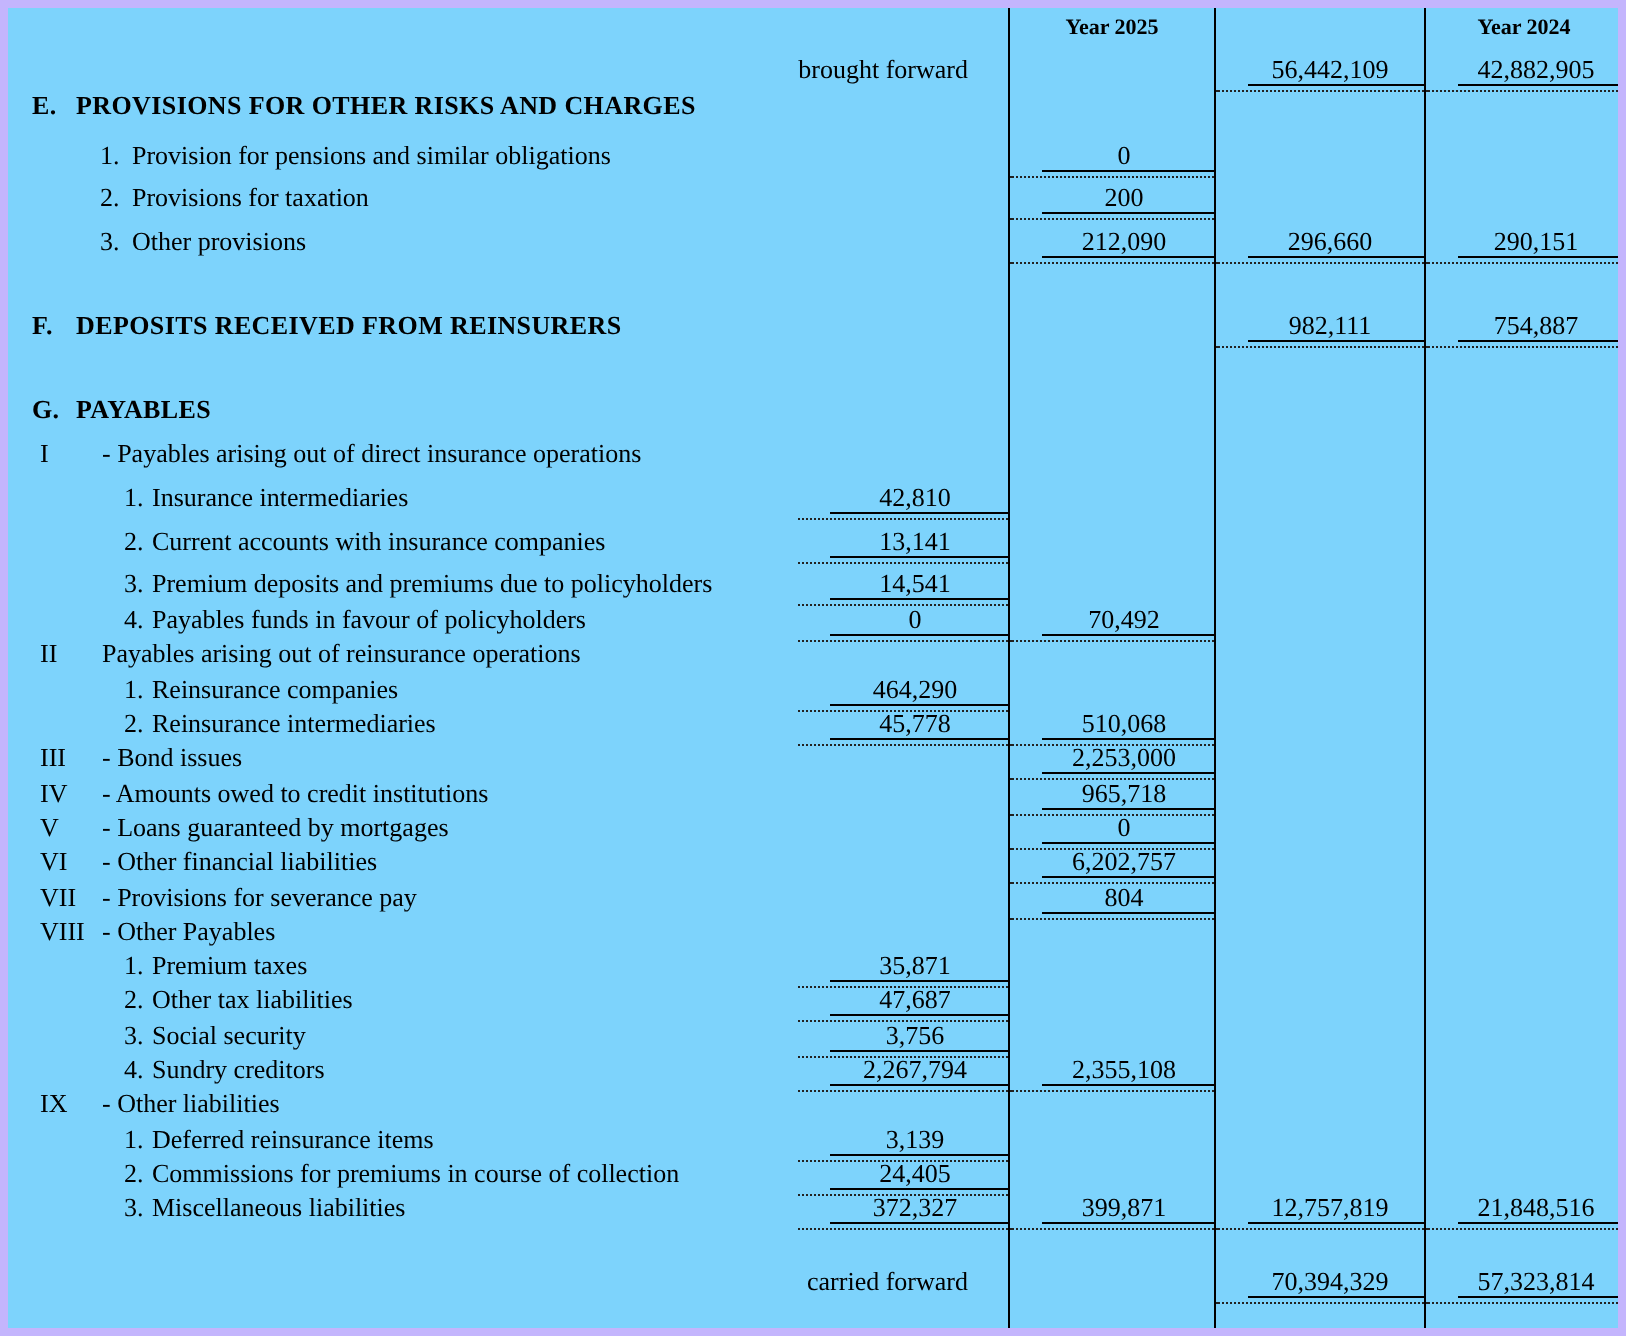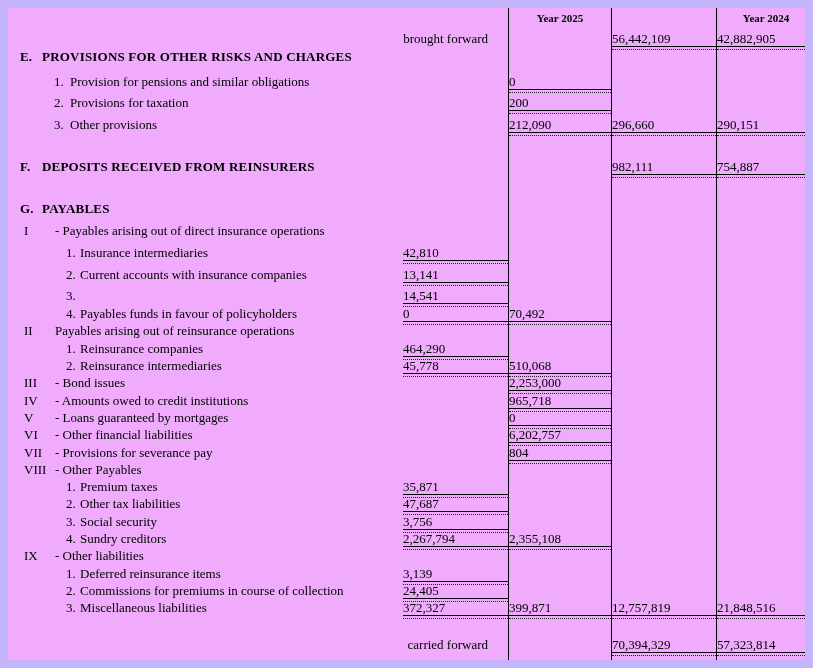--- a/index.html
+++ b/index.html
@@ -1,18 +1,18 @@
 <!DOCTYPE html>
 <html><head>
 <meta charset="utf-8">
 <style>
   html,body {margin:0; padding:0; background:#fff;}
   #page {
     position:relative; width:813px; height:668px; box-sizing:border-box;
-    background:#f0abfc; border:8px solid #c4b5fd; overflow:hidden;
+    background:#7dd3fc; border:4px solid #c4b5fd; overflow:hidden;
     font-family:"Liberation Serif","DejaVu Serif",serif; font-size:13px; color:#000;
   }
   .vline {position:absolute; top:0; bottom:0; width:1px; background:#000;}
   #v1 {left:500px;} #v2 {left:603px;} #v3 {left:708px;}
 
   .row {position:absolute; left:0; width:809px; height:16px;}
   .row .t {position:absolute; bottom:0; line-height:15px; white-space:nowrap;}
 
   .k-section .t {font-weight:bold; letter-spacing:0.2px;}
   .k-section .prefix {left:12px;}
@@ -25,22 +25,22 @@
   .k-sub .label  {left:72px;}
   .k-fwd .label {left:0; width:480px; text-align:right;}
 
   .cell {position:absolute; top:0; height:16px;}
   .pos-inner {left:395px; width:105px;}
   .pos-c2 {left:501px; width:102px;}
   .pos-c3 {left:604px; width:104px;}
   .pos-c4 {left:709px; width:98px;}
 
   .cell .val {
-    position:absolute; left:0; right:0; bottom:-1px;
-    border-bottom:1px solid #000; text-align:left; line-height:15px;
+    position:absolute; left:16px; right:0; bottom:-1px;
+    border-bottom:1px solid #000; text-align:center; line-height:15px;
     padding-right:4px; white-space:nowrap;
   }
   .pos-c3 .val {padding-right:6px;}
   .cell.u::after {
     content:""; position:absolute; left:0; right:0; bottom:-4px; height:0;
     border-top:1px dotted #222;
   }
 
   .hdr {text-align:center; font-weight:bold; font-size:11px; line-height:15px; top:3px;}
 </style>
@@ -123,20 +123,21 @@
       </div>
       <div class="row k-sub" style="top: 258px;">
         <span class="t prefix">2.</span>
         <span class="t label">Current accounts with insurance companies</span>
         <div class="cell u pos-inner">
           <span class="val">13,141</span>
         </div>
       </div>
       <div class="row k-sub" style="top: 279px;">
         <span class="t prefix">3.</span>
+        <span class="t label">Premium deposits and premiums due to policyholders</span>
         <div class="cell u pos-inner">
           <span class="val">14,541</span>
         </div>
       </div>
       <div class="row k-sub" style="top: 297px;">
         <span class="t prefix">4.</span>
         <span class="t label">Payables funds in favour of policyholders</span>
         <div class="cell u pos-inner">
           <span class="val">0</span>
         </div>

